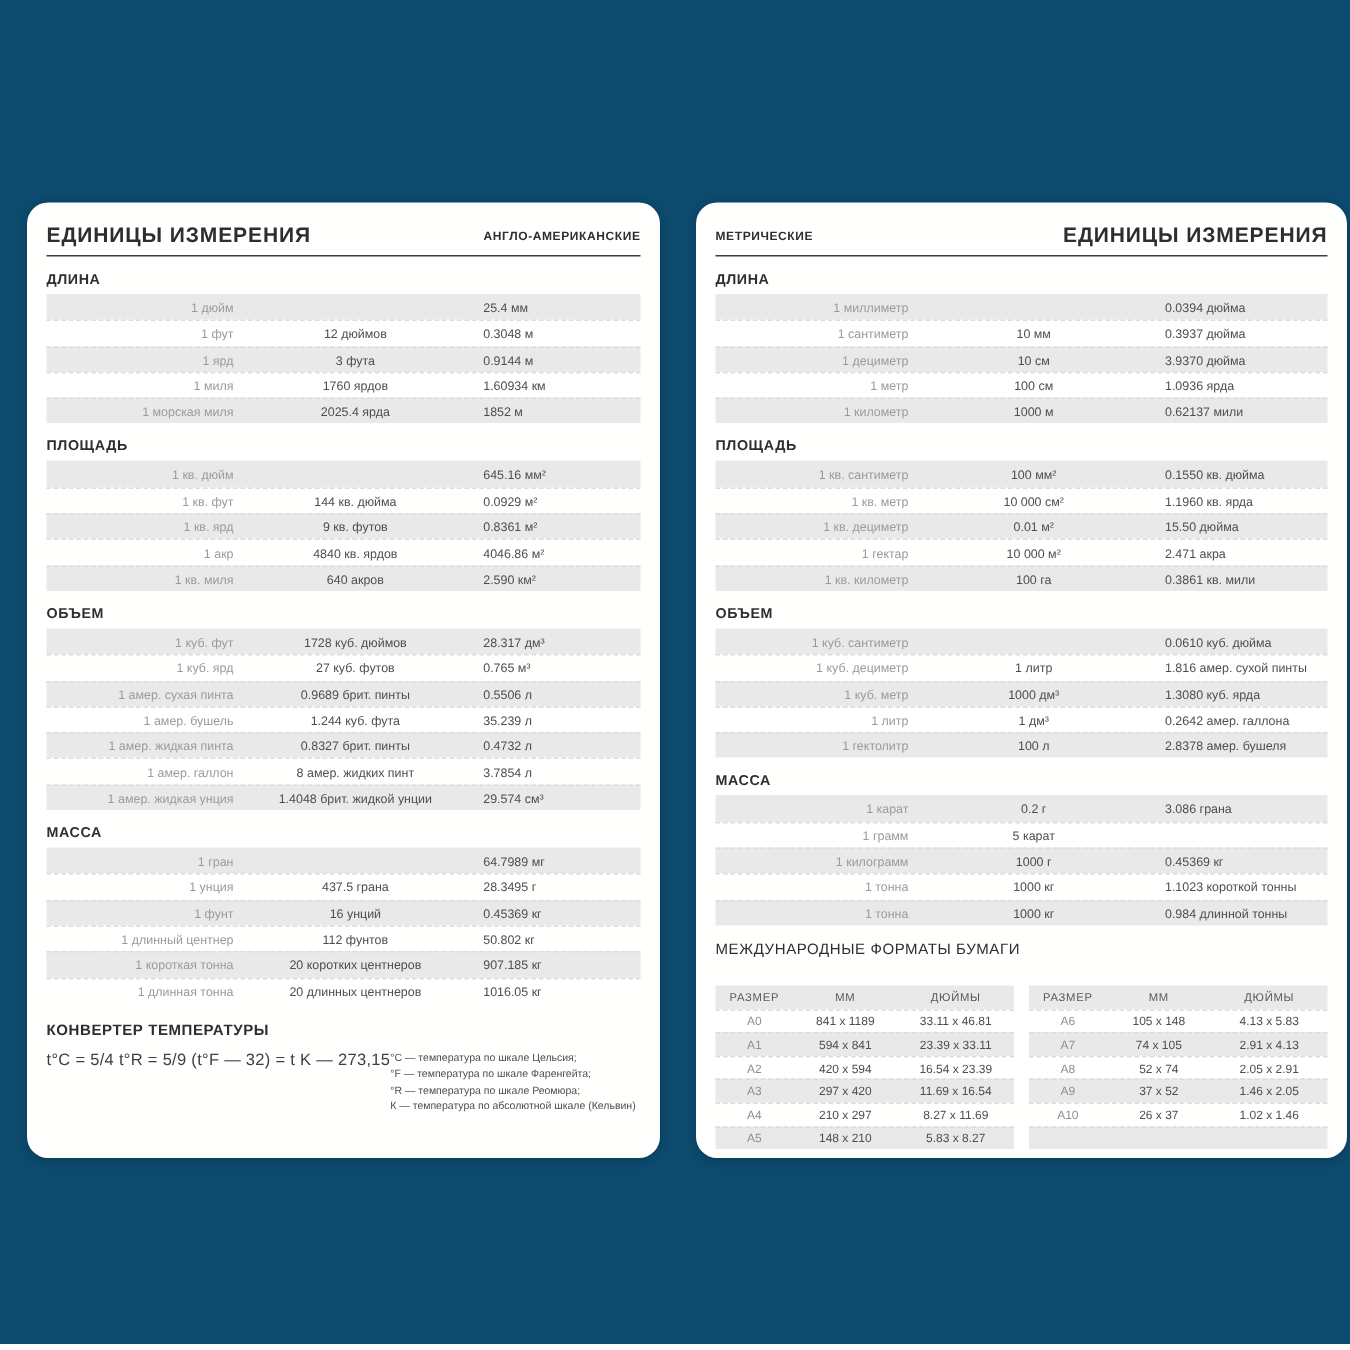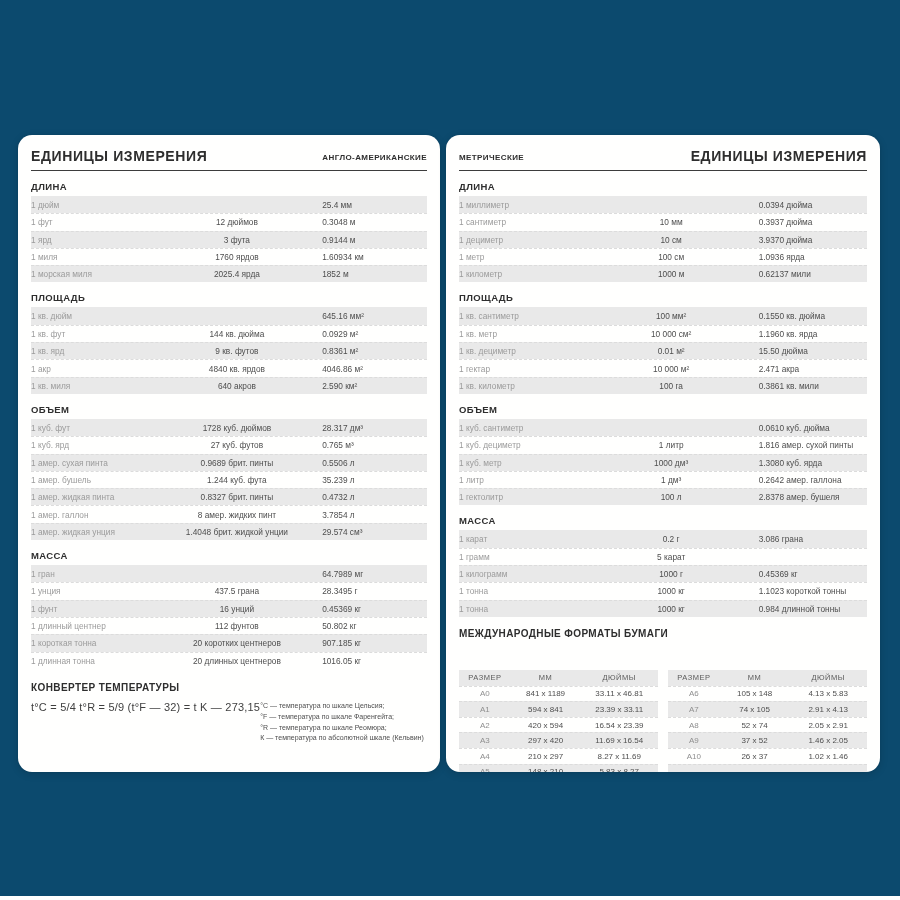--- a/index.html
+++ b/index.html
@@ -4,42 +4,42 @@
 <style>
   html,body{margin:0;padding:0;background:#ffffff;}
   body{width:900px;height:900px;font-family:"Liberation Sans",sans-serif;-webkit-font-smoothing:antialiased;}
   .scene{position:relative;width:900px;height:896px;background:#0c4a6e;overflow:hidden;}
   .page{
     position:absolute;top:135px;height:637px;background:#fffffe;border-radius:14px;
     box-shadow:0 2px 8px rgba(0,0,0,0.14), 0 0 2px rgba(0,0,0,0.10);
     padding:13px 13px 0 13px;box-sizing:border-box;overflow:hidden;
   }
   .page-left{left:18px;width:422px;}
-  .page-right{left:446px;width:434px;}
+  .page-right{left:464px;width:434px;}
   .page-header{display:flex;justify-content:space-between;align-items:flex-end;}
   .page-title{font-size:14px;font-weight:bold;letter-spacing:0.6px;color:#2e2e2e;}
   .page-subtitle{font-size:8px;font-weight:bold;letter-spacing:0.4px;color:#2e2e2e;padding-bottom:2px;}
   .header-rule{border:none;border-bottom:1.6px solid #3d3d3d;margin:6px 0 0 0;}
   .section{margin-top:10px;}
   .section-title{font-size:9.5px;font-weight:bold;letter-spacing:0.4px;color:#2e2e2e;margin-bottom:4px;}
   .rows{width:100%;}
   .row{display:flex;height:17.3px;align-items:center;font-size:8.3px;box-sizing:border-box;}
   .row:nth-child(odd){background:#e9e9e9;}
   .row:not(:first-child){border-top:1px dashed #dcdcdc;}
   .cell{box-sizing:border-box;white-space:nowrap;overflow:hidden;}
-  .c1{width:33%;color:#9b9b9b;padding-right:6px;}
+  .c1{width:33%;text-align:right;color:#9b9b9b;padding-right:6px;}
   .c2{width:38%;text-align:center;color:#4e4e4e;}
   .c3{width:29%;text-align:left;color:#4e4e4e;padding-left:10px;}
   .temp{margin-top:13px;}
   .temp-title{font-size:10px;font-weight:bold;letter-spacing:0.4px;color:#2e2e2e;}
   .temp-body{display:flex;margin-top:8px;}
   .temp-formula{font-size:11px;color:#3f3f3f;letter-spacing:0.2px;white-space:nowrap;}
   .temp-notes{margin-left:auto;width:188px;font-size:7px;color:#4e4e4e;line-height:1.55;}
   .paper{margin-top:11px;}
-  .paper-title{font-size:10px;font-weight:bold;letter-spacing:0.4px;color:#2e2e2e;margin-bottom:19px;}
+  .paper-title{font-size:10px;font-weight:normal;letter-spacing:0.4px;color:#2e2e2e;margin-bottom:6px;}
   .paper-tables{display:flex;gap:10px;}
   .ptable{flex:1;margin-top:12px;}
   .prow{display:flex;height:15.6px;align-items:center;font-size:8px;box-sizing:border-box;}
   .prow:nth-child(odd){background:#e9e9e9;}
   .prow:not(:first-child){border-top:1px dashed #dcdcdc;}
   .prow.phead{font-size:7.5px;letter-spacing:0.5px;color:#5a5a5a;}
   .pc{box-sizing:border-box;text-align:center;white-space:nowrap;}
   .pc1{width:26%;color:#8f8f8f;}
   .pc2{width:35%;color:#4e4e4e;}
   .pc3{width:39%;color:#4e4e4e;}

